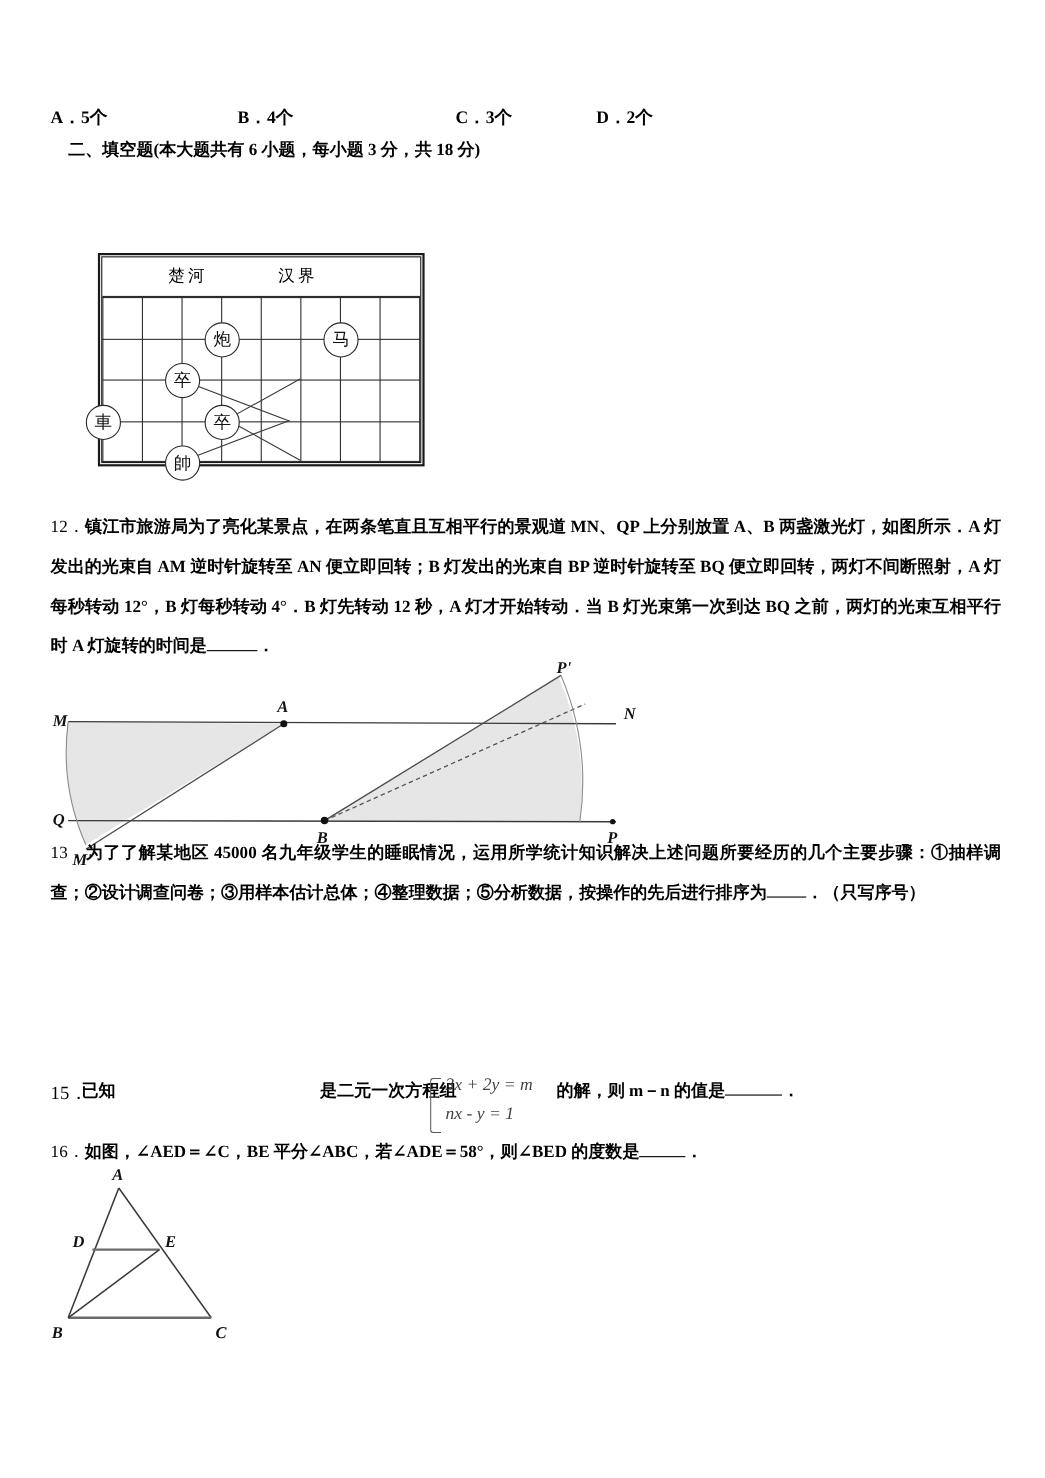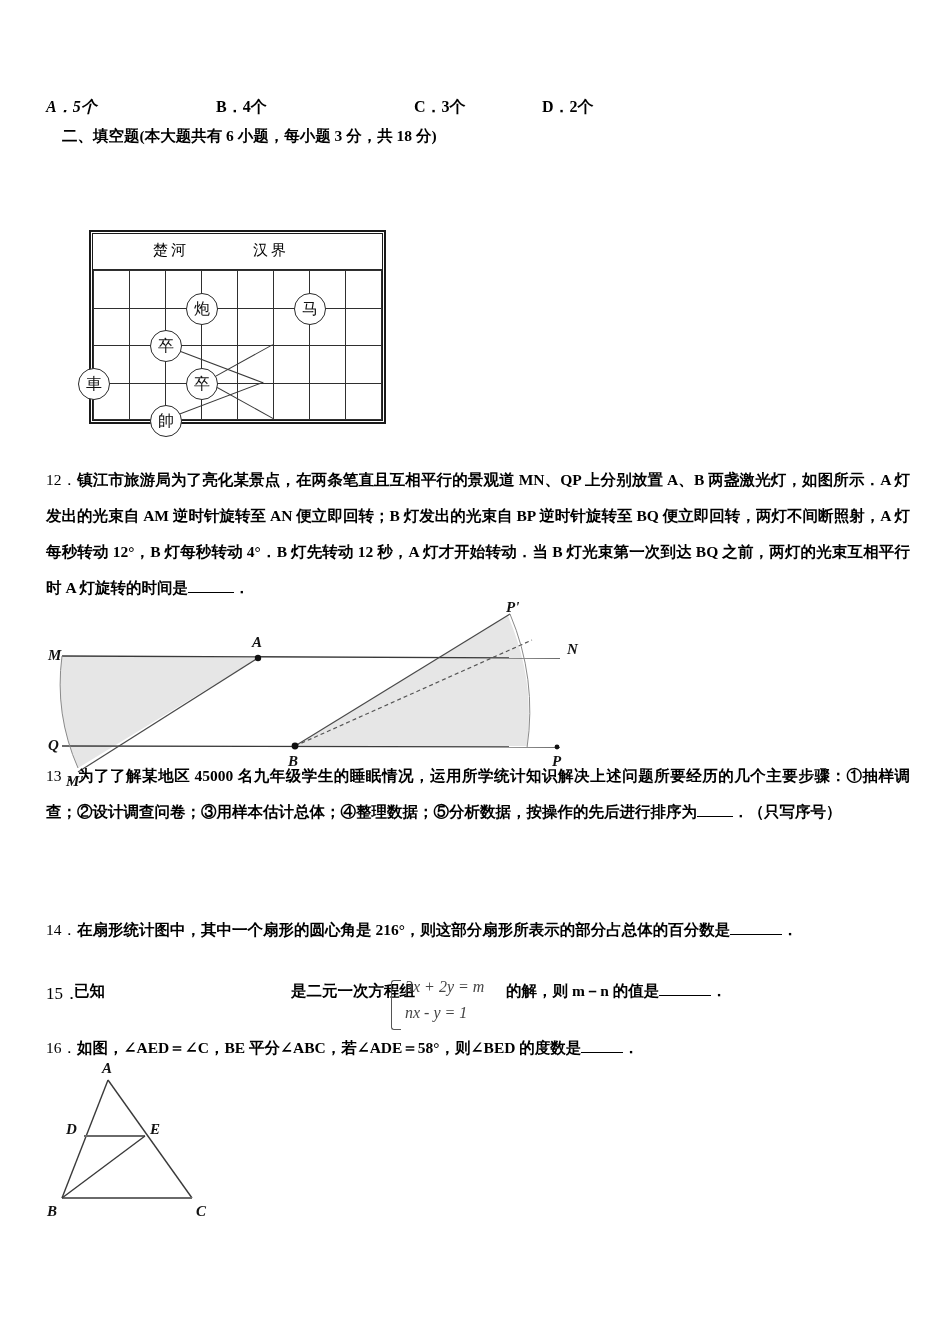--- a/index.html
+++ b/index.html
@@ -29,21 +29,21 @@
     top: 97px;
     width: 860px;
     height: 24px;
   }
   .opt {
     position: absolute;
     font-size: 16px;
     font-weight: 700;
     white-space: nowrap;
   }
-  .opt-a { left: 0px; font-style: italic; }
+  .opt-a { left: 0px; }
   .opt-b { left: 170px; }
   .opt-c { left: 336px; margin-left: 32px; }
   .opt-d { left: 496px; }
 
   .section-head {
     position: absolute;
     left: 46px;
     top: 126px;
     font-size: 15.5px;
     font-weight: 700;
@@ -335,23 +335,20 @@
       <text class="figlabel" x="512" y="168">P</text>
       <text class="figlabel" x="26" y="188">M'</text>
       <text class="figlabel" x="466" y="14">P'</text>
     </svg>
   </div>
 
   <div class="prob" style="left:46px; top:758px; width:864px;">
     <span class="qnum">13．</span><span>为了了解某地区 45000 名九年级学生的睡眠情况，运用所学统计知识解决上述问题所要经历的几个主要步骤：①抽样调查；②设计调查问卷；③用样本估计总体；④整理数据；⑤分析数据，按操作的先后进行排序为</span><span class="blank" style="width:36px;"></span><span>．（只写序号）</span>
   </div>
 
-  <div class="prob" style="left:46px; top:912px; width:864px;">
-    <span class="qnum">14．</span><span>在扇形统计图中，其中一个扇形的圆心角是 216°，则这部分扇形所表示的部分占总体的百分数是</span><span class="blank" style="width:52px;"></span><span>．</span>
-  </div>
 
   <div class="eqwrap">
     <span class="eq-num">15．</span>
     <span class="eq-zhi">已知</span>
 
 
     <span class="eq-mid">是二元一次方程组</span>
 
     <span class="sysbox sys2">
       <span class="brace"></span>

